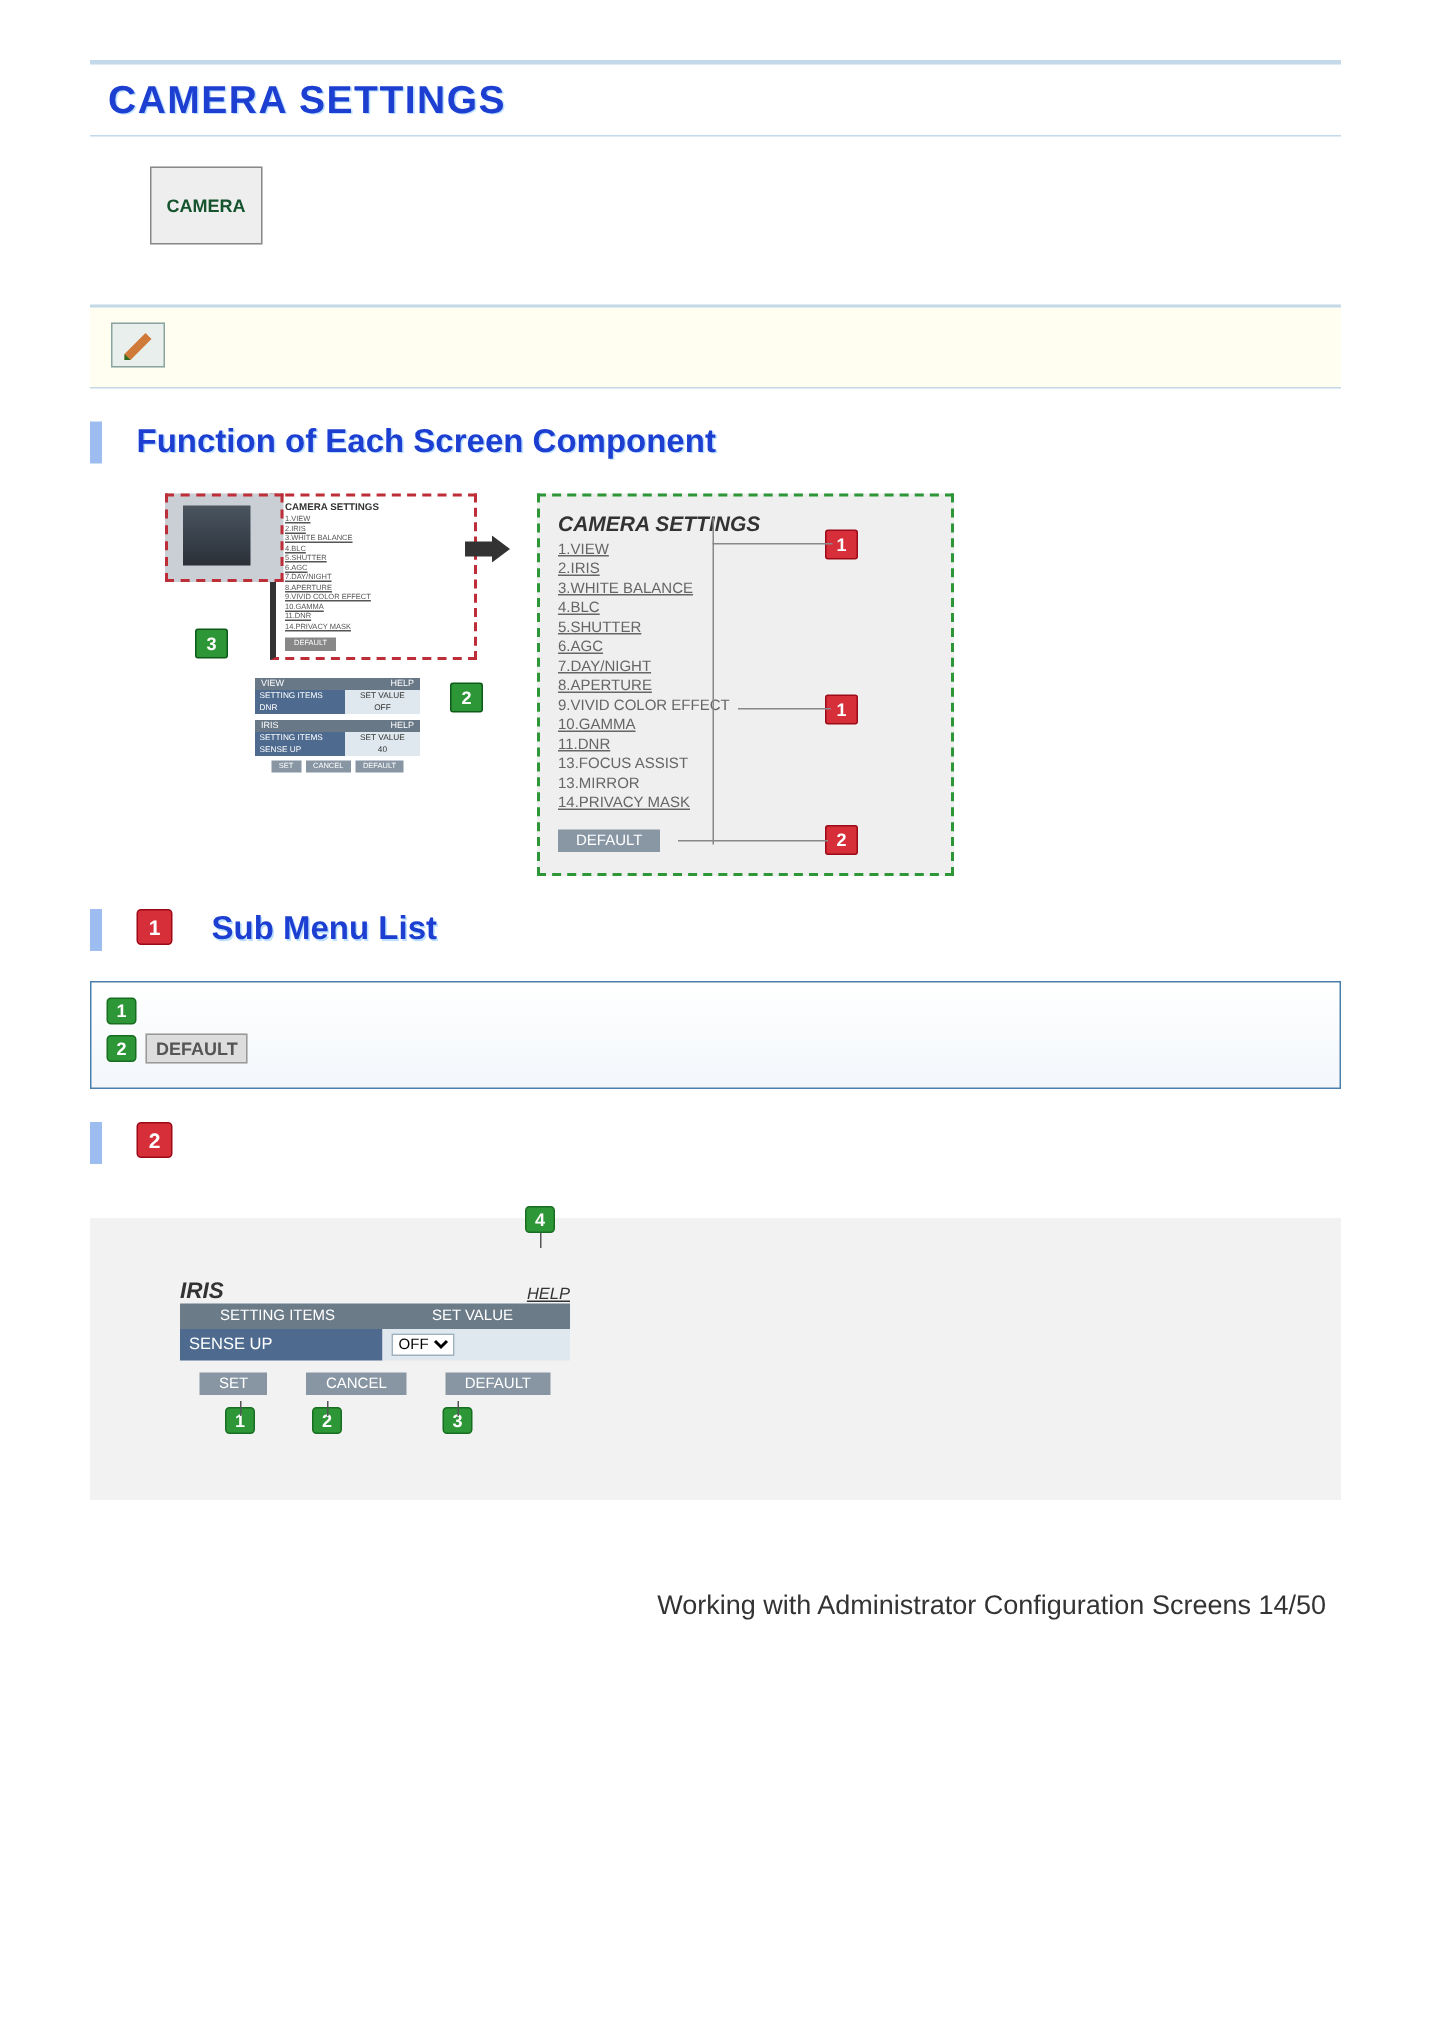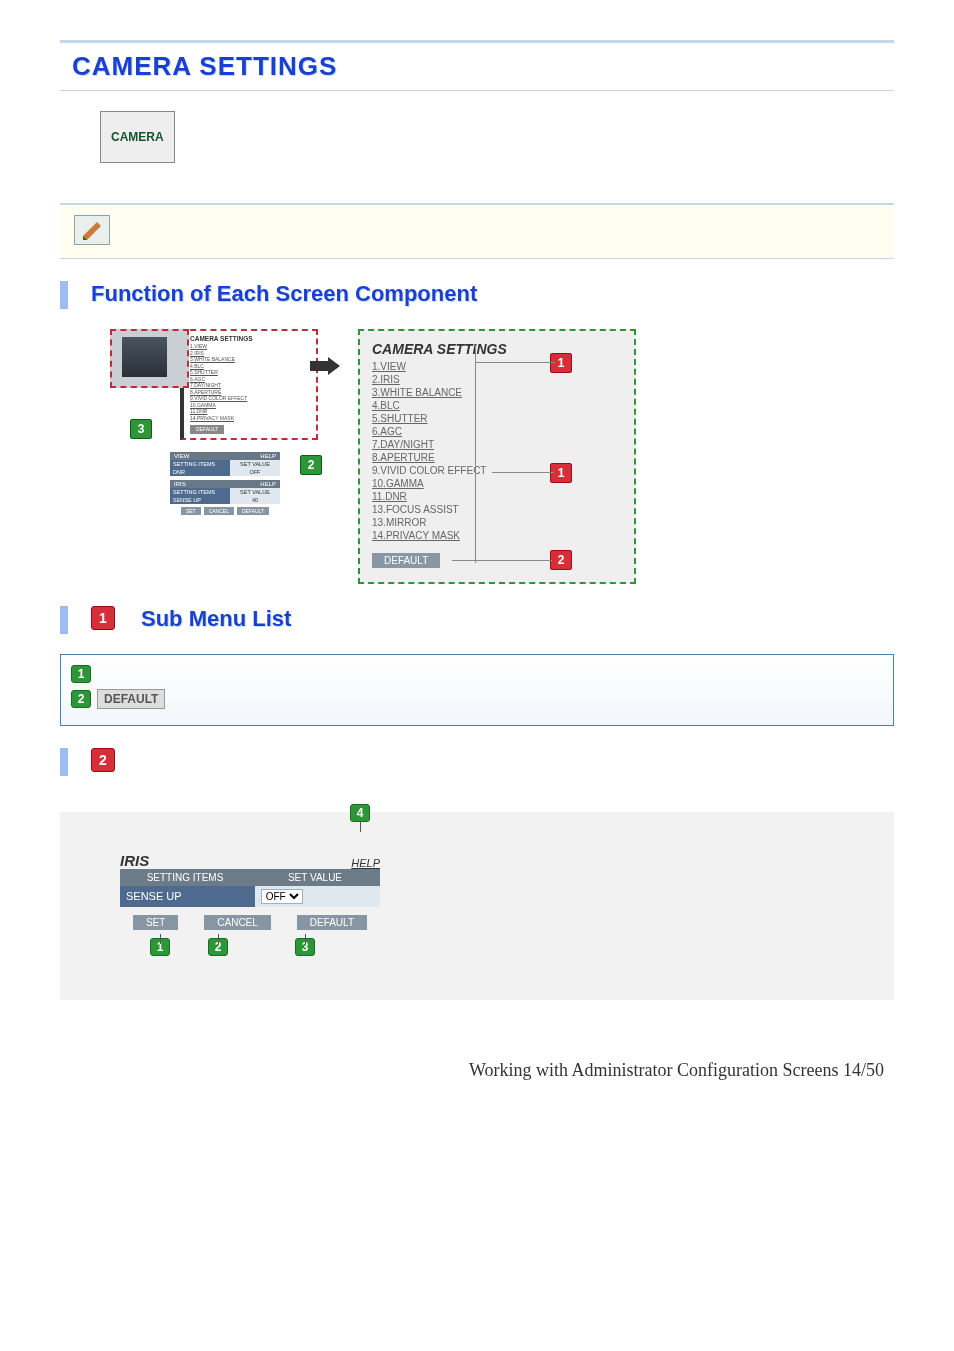--- a/index.html
+++ b/index.html
@@ -252,21 +252,21 @@
 .im { position:absolute; top:8px; }
 .im-line { position:absolute; top:-4px; left:50%; width:1px; height:10px; background:#555;}
 .im1 { left: 30px; }
 .im2 { left: 88px; }
 .im3 { left: 175px; }
 .im4 { position:absolute; top:-48px; right:10px; }
 .im4-line { position:absolute; bottom:-10px; left:50%; width:1px; height:10px; background:#555;}
 
 .footer {
   text-align: right;
-  font-family: Liberation Serif, serif;
+  font-family: Liberation Sans, sans-serif;
   font-size: 18px;
   margin-top: 60px;
   padding-right: 10px;
   color: #333;
 }
 </style>
 </head>
 <body>
 
 

